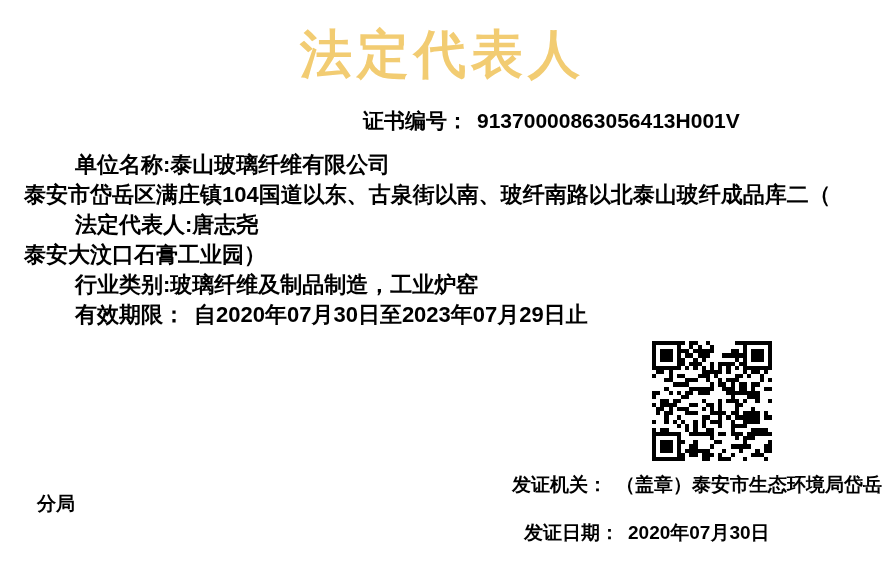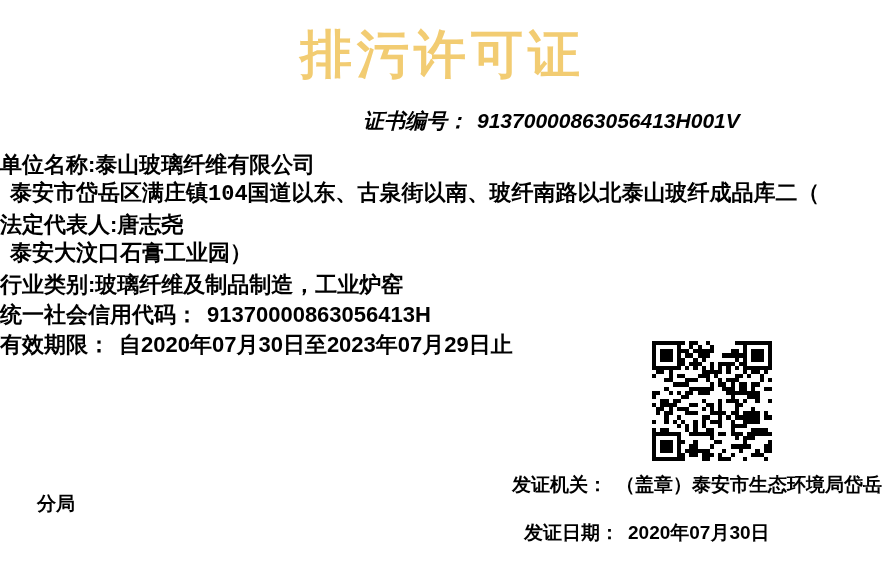--- a/index.html
+++ b/index.html
@@ -19,32 +19,32 @@
     font-size:52px;
     letter-spacing:5px;
     color:#F2CC72;
     white-space:nowrap;
   }
   .cert-line{
     position:absolute;
     left:363px;top:107px;
     font-size:21px;
     white-space:nowrap;
-    font-style:italic;
   }
   .fields{
     position:absolute;
     top:150px;left:0;width:885px;
   }
   .fline{
     height:30px;line-height:30px;
     font-size:22px;
+    padding-left:75px;
     white-space:nowrap;
   }
-  .fline.full{padding-left:10px;font-family:Liberation Mono, monospace;}
+  .fline.full{padding-left:24px;}
   .gap{margin-left:9px;}
   .qr{
     position:absolute;
     left:650px;top:341px;
     width:124px;height:120px;
   }
   .issuer-line1{
     position:absolute;
     left:512px;top:464px;
     font-size:19px;white-space:nowrap;margin-top:8px;
@@ -58,40 +58,37 @@
     position:absolute;
     left:524px;top:520px;
     font-size:19px;white-space:nowrap;
   }
 </style>
 </head>
 <body>
 
 <div class="page">
 
-  <div class="title">排污许可证</div>
+  <div class="title">法定代表人</div>
 
   <div class="cert-line">
     <span>证书编号：</span><span class="gap">91370000863056413H001V</span>
   </div>
 
   <div class="fields">
     <div class="fline">
       <span>单位名称:</span><span>泰山玻璃纤维有限公司</span>
     </div>
     <div class="fline full">泰安市岱岳区满庄镇104国道以东、古泉街以南、玻纤南路以北泰山玻纤成品库二（</div>
     <div class="fline">
       <span>法定代表人:</span><span>唐志尧</span>
     </div>
     <div class="fline full">泰安大汶口石膏工业园）</div>
     <div class="fline">
       <span>行业类别:</span><span>玻璃纤维及制品制造，工业炉窑</span>
-    </div>
-    <div class="fline">
-      <span>统一社会信用代码：</span><span class="gap">91370000863056413H</span>
     </div>
     <div class="fline">
       <span>有效期限：</span><span class="gap">自2020年07月30日至2023年07月29日止</span>
     </div>
   </div>
 
   <div class="qr"><svg viewBox="0 0 29 29" width="100%" height="100%" shape-rendering="crispEdges" fill="#000000">
         <rect x="0" y="0" width="1" height="1"></rect>
         <rect x="1" y="0" width="1" height="1"></rect>
         <rect x="2" y="0" width="1" height="1"></rect>

